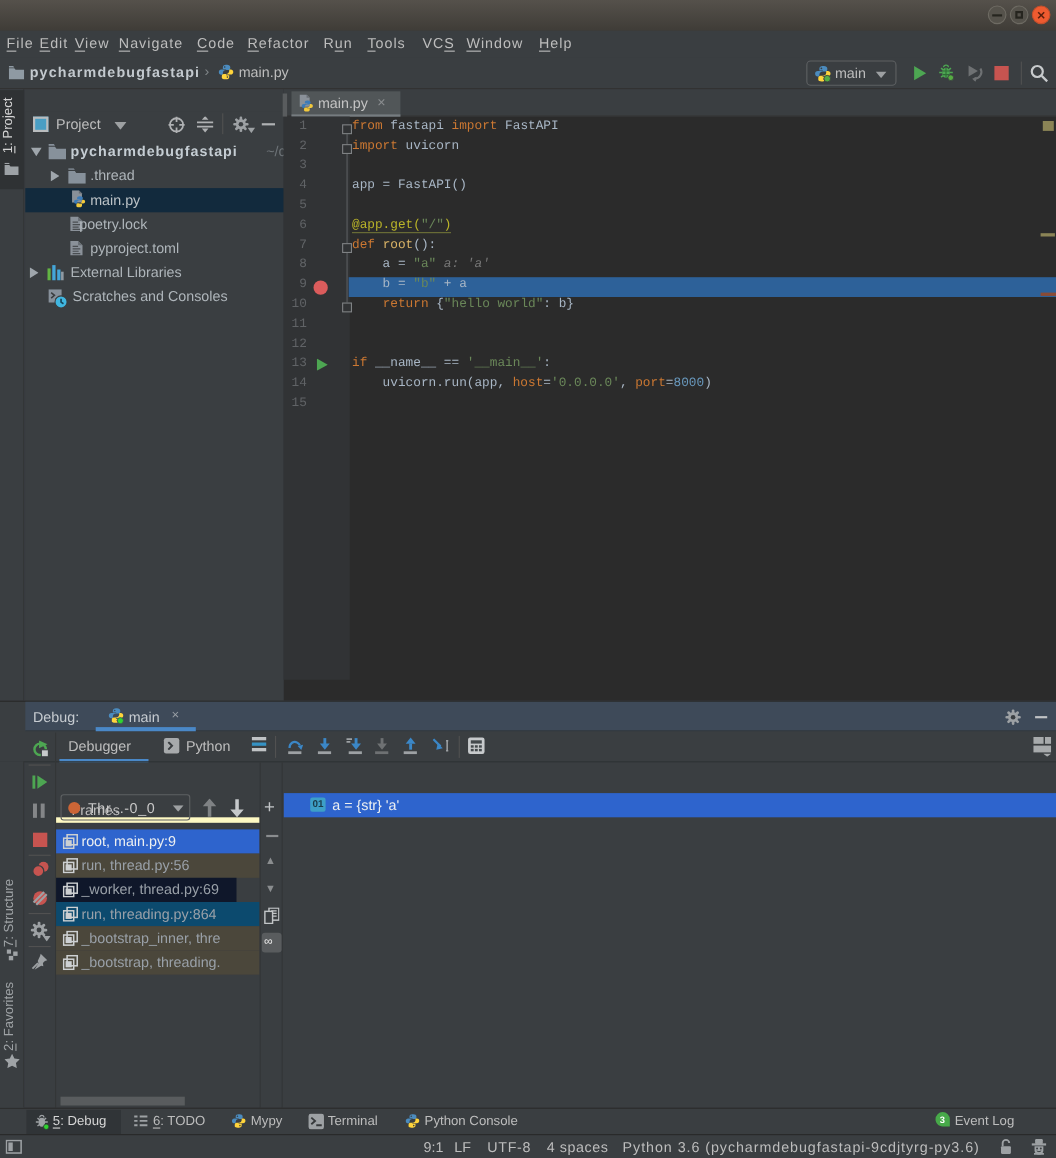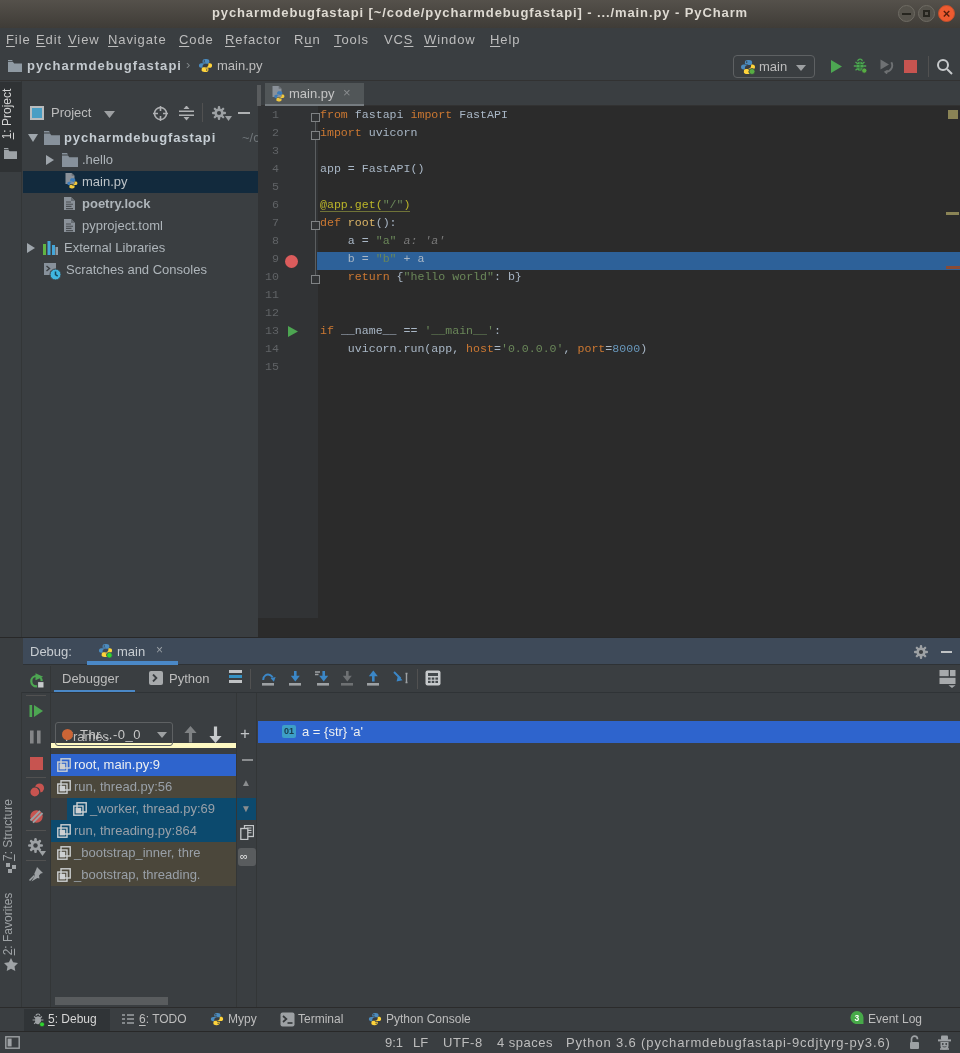--- a/index.html
+++ b/index.html
@@ -6,21 +6,20 @@
 .abs{position:absolute}
 .mono{font-family:"Liberation Mono",monospace}
 .kw{color:#cc7832}.str{color:#6a8759}.num{color:#6897bb}.dec{color:#bbb529}.fn{color:#dcb567}.hint{color:#787878;font-style:italic}
 .mtxt{color:#bdbdbd}
 .u{text-decoration:underline;text-underline-offset:2px}
 svg{display:block}
 </style></head>
 <body>
 
 <div class="abs" style="left:0;top:0;width:960px;height:28px;background:linear-gradient(#55514b,#3f3c37);">
-  <div class="abs" style="left:0;top:5px;width:960px;text-align:center;color:#dedad2;font-size:13px;font-weight:bold;letter-spacing:0.9px;">pycharmdebugfastapi [~/code/pycharmdebugfastapi] - .../main.py - PyCharm</div>
   <div class="abs" style="left:898px;top:5px;width:17px;height:17px;border-radius:50%;background:#55524b;border:1px solid #6e6b63;">
       <div class="abs" style="left:3px;top:7px;width:9px;height:2px;background:#26251f;"></div>
     </div>
   <div class="abs" style="left:918px;top:5px;width:17px;height:17px;border-radius:50%;background:#55524b;border:1px solid #6e6b63;">
       <div class="abs" style="left:4px;top:4px;width:7px;height:7px;border:2px solid #26251f;"></div>
     </div>
   <div class="abs" style="left:938px;top:5px;width:17px;height:17px;border-radius:50%;background:#ee5b30;border:1px solid #c34f2c;color:#571e0c;font-size:13px;font-weight:bold;text-align:center;line-height:15px;">×</div>
 </div>
 
 <div class="abs mtxt" style="left:0;top:28px;width:960px;height:24px;background:#3a3e41;font-size:13px;letter-spacing:0.9px;">
@@ -149,21 +148,21 @@
       <span class="abs" style="left:219px;top:3px;color:#6e7478;">~/code/pych</span>
     </div>
     <div class="abs" style="left:0;top:22px;width:235px;height:22px;">
       <svg class="abs" style="left:23px;top:6px" width="8" height="10" viewBox="0 0 8 10">
           <path fill="#9fa6ac" d="M0 0l8 5-8 5z"></path>
         </svg>
       <svg class="abs" style="left:39px;top:4px" width="16" height="14" viewBox="0 0 16 14">
           <path fill="#87919b" d="M0 2.5h6l1.3 1.7H16V14H0z"></path>
           <path fill="#87919b" d="M0 0h5l1 1.4H0z"></path>
         </svg>
-      <span class="abs" style="left:59px;top:3px;">.hello</span>
+      <span class="abs" style="left:59px;top:3px;">.thread</span>
     </div>
     <div class="abs" style="left:-1px;top:44px;width:236px;height:22px;background:#122a3d;">
       <span class="abs" style="left:40px;top:2px;">
           <svg width="16" height="16" viewBox="0 0 16 16">
             <path fill="#8a9199" d="M3.5 0h6.2l2.8 2.8V11H3.5z"></path>
             <path fill="#686e74" d="M9.7 0l2.8 2.8H9.7z"></path>
             <g transform="translate(4.6,4.6) scale(0.72)">
               <path fill="#3c7bb8" d="M7.9 1C6 1 4.9 1.9 4.9 3.3V5h3.2v.6H3.5C1.9 5.6 1 6.6 1 8.1s.9 2.4 2.5 2.4h1.4V8.9c0-1.5 1.3-2.8 2.9-2.8h2.4c1.1 0 1.9-.9 1.9-2V3.3C12.1 1.9 10.8 1 9 1h-1.1z"></path>
               <path fill="#f2c93c" d="M8.1 15c1.9 0 3-.9 3-2.3V11H7.9v-.6h4.6c1.6 0 2.5-1 2.5-2.5s-.9-2.4-2.5-2.4h-1.4v1.6c0 1.5-1.3 2.8-2.9 2.8H5.8c-1.1 0-1.9.9-1.9 2v1.8C3.9 14.1 5.2 15 7 15h1.1z"></path>
             </g>
@@ -172,21 +171,21 @@
       <span class="abs" style="left:60px;top:3px;color:#bdc3c7">main.py</span>
     </div>
     <div class="abs" style="left:0;top:66px;width:235px;height:22px;">
       <span class="abs" style="left:40px;top:3px;">
           <svg width="13" height="15" viewBox="0 0 13 15">
             <path fill="#8a9199" d="M1 1h7l4 4v9H1z"></path>
             <path fill="#666c72" d="M8 1l4 4H8z"></path>
             <path d="M3 6h5M3 8.2h7M3 10.4h5.5M3 12.6h7" stroke="#4a4e52" stroke-width="1.1"></path>
           </svg>
         </span>
-      <span class="abs" style="left:59px;top:3px;font-weight:bold;">poetry.lock</span>
+      <span class="abs" style="left:49px;top:3px;">poetry.lock</span>
     </div>
     <div class="abs" style="left:0;top:88px;width:235px;height:22px;">
       <span class="abs" style="left:40px;top:3px;">
           <svg width="13" height="15" viewBox="0 0 13 15">
             <path fill="#8a9199" d="M1 1h7l4 4v9H1z"></path>
             <path fill="#666c72" d="M8 1l4 4H8z"></path>
             <path d="M3 6h5M3 8.2h7M3 10.4h5.5M3 12.6h7" stroke="#4a4e52" stroke-width="1.1"></path>
           </svg>
         </span>
       <span class="abs" style="left:59px;top:3px;">pyproject.toml</span>
@@ -494,21 +493,21 @@
         <div class="abs" style="left:0;top:22px;width:185px;height:22px;background:#4b473b;">
             <span class="abs" style="left:6px;top:4px">
               <svg width="14" height="14" viewBox="0 0 14 14">
                 <rect x="4" y="0.8" width="9.2" height="9.2" fill="none" stroke="#cdd0d2" stroke-width="1.4"></rect>
                 <rect x="0.8" y="4" width="9.2" height="9.2" fill="none" stroke="#cdd0d2" stroke-width="1.4"></rect>
                 <rect x="2.6" y="5.8" width="5.6" height="5.6" fill="#cdd0d2"></rect>
               </svg>
             </span>
             <span class="abs" style="left:23px;top:3px;color:#99a0a8">run, thread.py:56</span>
           </div>
-        <div class="abs" style="left:16px;top:44px;width:190px;height:22px;background:#0c4a6e;">
+        <div class="abs" style="left:0;top:44px;width:164px;height:22px;background:#0f172a;">
             <span class="abs" style="left:6px;top:4px">
               <svg width="14" height="14" viewBox="0 0 14 14">
                 <rect x="4" y="0.8" width="9.2" height="9.2" fill="none" stroke="#cdd0d2" stroke-width="1.4"></rect>
                 <rect x="0.8" y="4" width="9.2" height="9.2" fill="none" stroke="#cdd0d2" stroke-width="1.4"></rect>
                 <rect x="2.6" y="5.8" width="5.6" height="5.6" fill="#cdd0d2"></rect>
               </svg>
             </span>
             <span class="abs" style="left:23px;top:3px;color:#99a0a8">_worker, thread.py:69</span>
           </div>
         <div class="abs" style="left:0;top:66px;width:185px;height:22px;background:#0c4a6e;">

